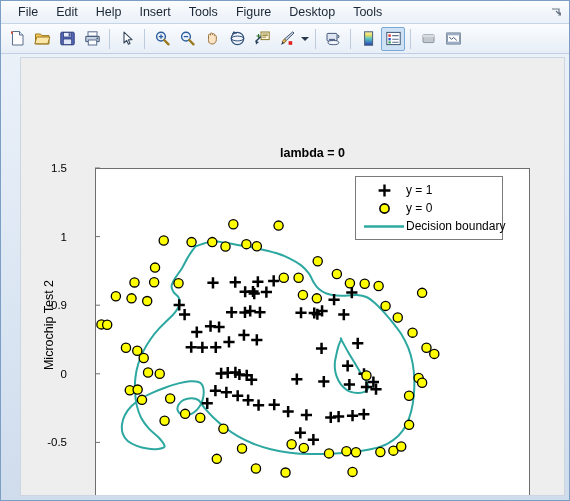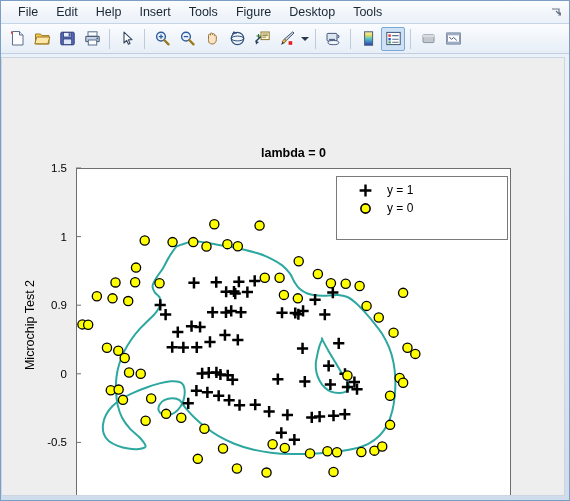--- a/index.html
+++ b/index.html
@@ -102,21 +102,21 @@
     border: 1px solid transparent; border-radius: 2px;
   }
   .tb.pressed { border-color:#7aa8d4; background:#cfe2f5; }
   .tb-sep { width: 1px; height: 20px; background: #bcccdd; margin: 0 4px; }
   .tb-caret { width:10px; height:24px; display:flex; align-items:center; justify-content:center; }
 
   
   .figure-area {
     flex: 1 1 auto; position: relative;
     background: #eeeeee;
-    margin: 3px 4px 4px 0;
+    margin: 3px 4px 4px 19px;
     border: 1px solid #cdd6e0;
     overflow: hidden;
     padding-left: 33px;
   }
   .plot-wrap {
     position: absolute; left: 0; top: 0; right: 0; bottom: 0;
   }
   .axes-box {
     position: absolute;
     left: 74px; top: 110px; width: 435px; height: 343px;
@@ -134,21 +134,21 @@
   }
   .tick-y {
     position: absolute; font-size: 11.5px; color: #000;
     transform: translateY(-50%); text-align: right; right: 497px;
   }
   svg.plotsvg { position:absolute; left:0; top:0; }
 
   
   .legend {
     position: absolute; left: 334px; top: 118px;
-    width: 172px; height: 64px;
+    width: 148px; height: 64px;
     background: #ffffff; border: 1px solid #7a7a7a;
     padding: 4px 6px 4px 6px;
   }
   .leg-row { display: flex; align-items: center; height: 18px; }
   .leg-mark { width: 44px; display:flex; align-items:center; justify-content:center; }
   .leg-txt { font-size: 12px; color: #000; white-space: nowrap; }
 </style>
 </head>
 <body>
 
@@ -477,17 +477,25 @@
           <span class="leg-txt">y = 1</span>
         </div>
         <div class="leg-row">
           <span class="leg-mark">
             <svg width="15" height="15" viewBox="0 0 15 15">
               <circle cx="7.5" cy="7.5" r="4.6" fill="#FFFF00" stroke="#000" stroke-width="1.6"></circle>
             </svg>
           </span>
           <span class="leg-txt">y = 0</span>
         </div>
+        <div class="leg-row">
+          <span class="leg-mark">
+            <svg width="44" height="15" viewBox="0 0 44 15">
+              <path d="M2 7.5 H42" stroke="#2ca8a0" stroke-width="2.6"></path>
+            </svg>
+          </span>
+          <span class="leg-txt">Decision boundary</span>
+        </div>
       </div>
 
     </div>
   </div>
 </div>
 
 </body></html>

